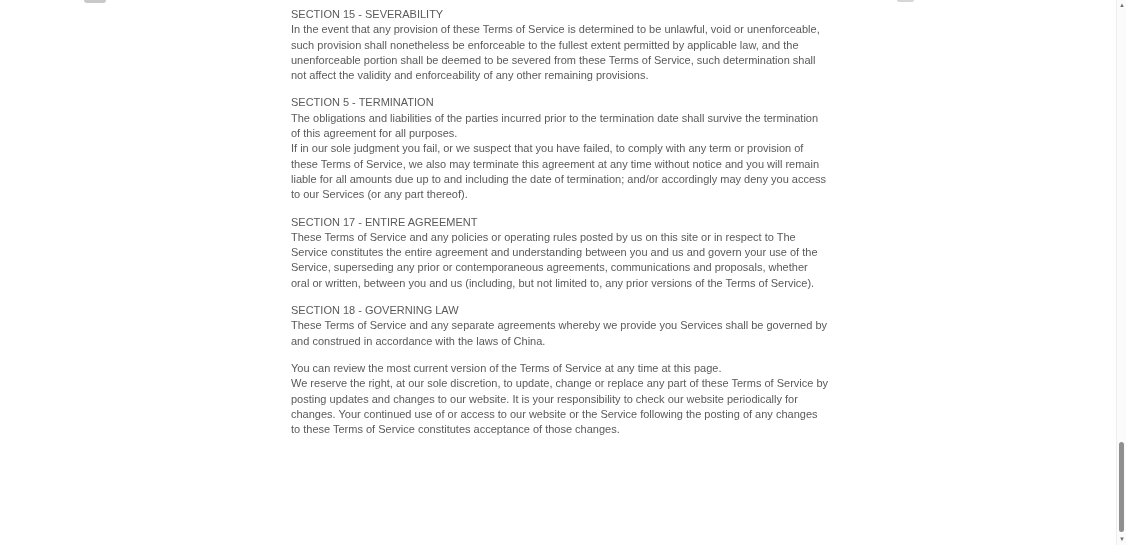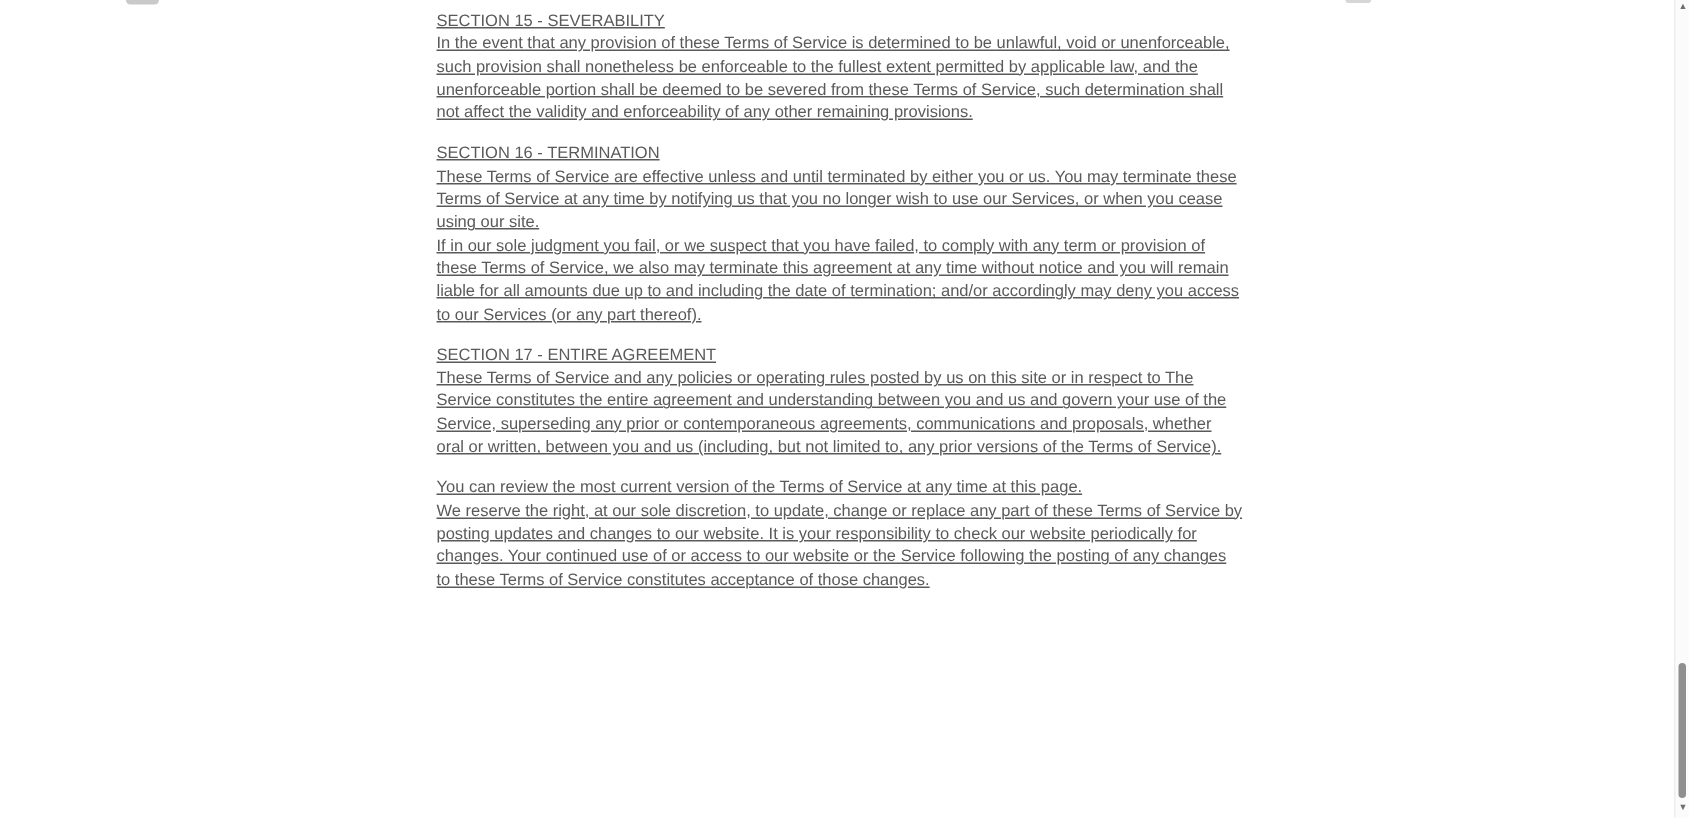--- a/index.html
+++ b/index.html
@@ -14,21 +14,21 @@
   .doc {
     position: absolute;
     left: 291px;
     top: 7px;
     width: 538px;
     color: #5a5a5a;
     font-size: 11px;
     line-height: 15.3px;
     -webkit-font-smoothing: antialiased;
   }
-  .tos-section { margin: 0 0 12px 0; text-decoration: underline; }
+  .tos-section { margin: 0 0 12px 0; }
   .tos-heading { }
   .tos-para { }
   
   .cutoff {
     position: absolute;
     top: 0;
     background: #cccccc;
     border-radius: 0 0 3px 3px;
   }
   .cutoff-left  { left: 84px;  width: 22px; height: 3px; background: #c9c9c9; }
@@ -73,31 +73,33 @@
 <div class="cutoff cutoff-left"></div>
 <div class="cutoff cutoff-right"></div>
 
 <main class="doc" id="doc" style="color: rgb(90, 90, 90);">
   <section class="tos-section">
     <div class="tos-heading">SECTION 15 - SEVERABILITY</div>
   <div class="tos-para">In the event that any provision of these Terms of Service is determined to be unlawful, void or unenforceable, such provision shall nonetheless be enforceable to the fullest extent permitted by applicable law, and the unenforceable portion shall be deemed to be severed from these Terms of Service, such determination shall not affect the validity and enforceability of any other remaining provisions.</div>
     </section>
 
   <section class="tos-section">
-    <div class="tos-heading">SECTION 16 - TERMINATION</div>
-      <div class="tos-para">These Terms of Service are effective unless and until terminated by either you or us. You may terminate these Terms of Service at any time by notifying us that you no longer wish to use our Services, or when you cease using our site.</div>
+    <div class="tos-heading">SECTION 5 - TERMINATION</div>
+  <div class="tos-para">The obligations and liabilities of the parties incurred prior to the termination date shall survive the termination of this agreement for all purposes.</div>
       <div class="tos-para">If in our sole judgment you fail, or we suspect that you have failed, to comply with any term or provision of these Terms of Service, we also may terminate this agreement at any time without notice and you will remain liable for all amounts due up to and including the date of termination; and/or accordingly may deny you access to our Services (or any part thereof).</div>
     </section>
 
   <section class="tos-section">
     <div class="tos-heading">SECTION 17 - ENTIRE AGREEMENT</div>
       <div class="tos-para">These Terms of Service and any policies or operating rules posted by us on this site or in respect to The Service constitutes the entire agreement and understanding between you and us and govern your use of the Service, superseding any prior or contemporaneous agreements, communications and proposals, whether oral or written, between you and us (including, but not limited to, any prior versions of the Terms of Service).</div>
     </section>
 
   <section class="tos-section">
+    <div class="tos-heading">SECTION 18 - GOVERNING LAW</div>
+  <div class="tos-para">These Terms of Service and any separate agreements whereby we provide you Services shall be governed by and construed in accordance with the laws of China.</div>
     </section>
 
   <section class="tos-section">
   <div class="tos-para">You can review the most current version of the Terms of Service at any time at this page.</div>
       <div class="tos-para">We reserve the right, at our sole discretion, to update, change or replace any part of these Terms of Service by posting updates and changes to our website. It is your responsibility to check our website periodically for changes. Your continued use of or access to our website or the Service following the posting of any changes to these Terms of Service constitutes acceptance of those changes.</div>
     </section>
 
 </main>
 
 <div class="scrollbar">

